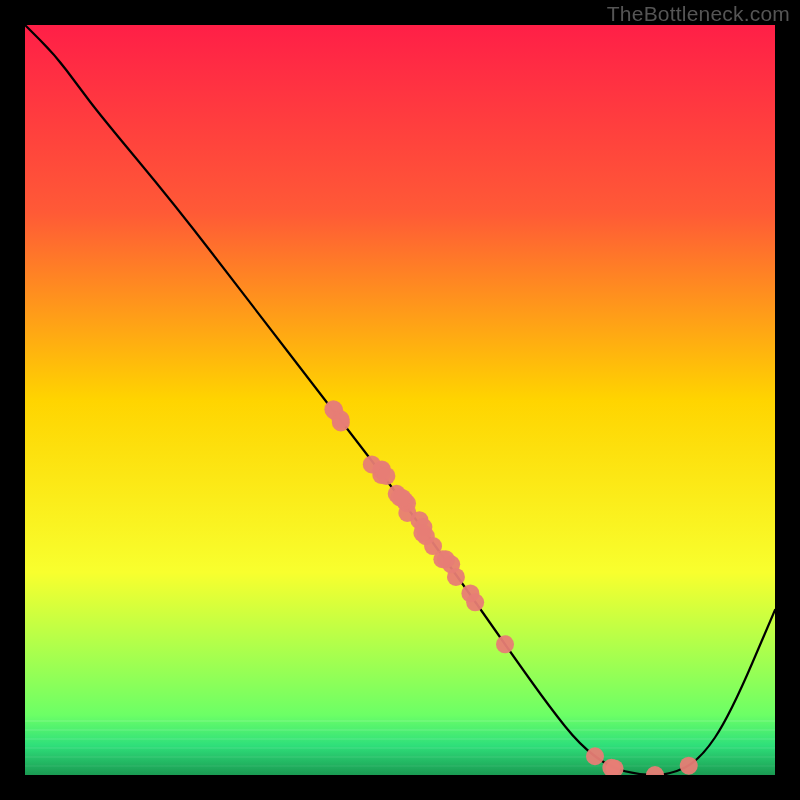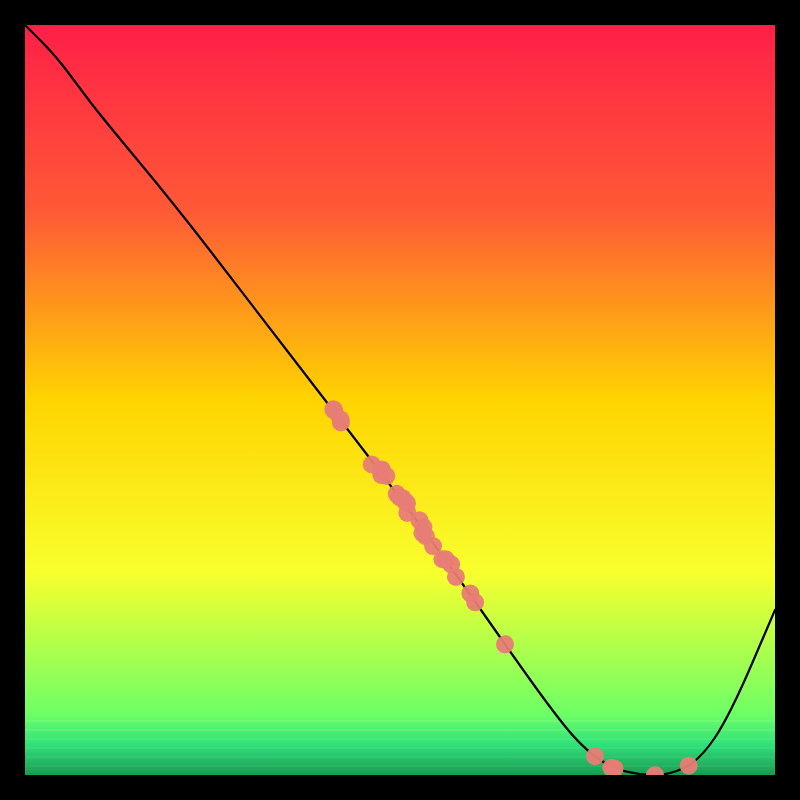--- a/index.html
+++ b/index.html
@@ -93,13 +93,14 @@
           <circle cx="450.1771026234568" cy="577.2942565035273" r="9" fill="#e77d75" fill-opacity="0.95"></circle>
           <circle cx="480" cy="619.2857142857142" r="9" fill="#e77d75" fill-opacity="0.95"></circle>
           <circle cx="570" cy="731.25" r="9" fill="#e77d75" fill-opacity="0.95"></circle>
           <circle cx="586.3432291666667" cy="742.8198967978395" r="9" fill="#e77d75" fill-opacity="0.95"></circle>
           <circle cx="589.6079282407406" cy="743.5205353009259" r="9" fill="#e77d75" fill-opacity="0.95"></circle>
           <circle cx="630" cy="750" r="9" fill="#e77d75" fill-opacity="0.95"></circle>
           <circle cx="663.75" cy="740.625" r="9" fill="#e77d75" fill-opacity="0.95"></circle>
         </g>
       </svg>
   </div>
+  <div class="watermark">TheBottleneck.com</div>
 </div>
 
 </body></html>

